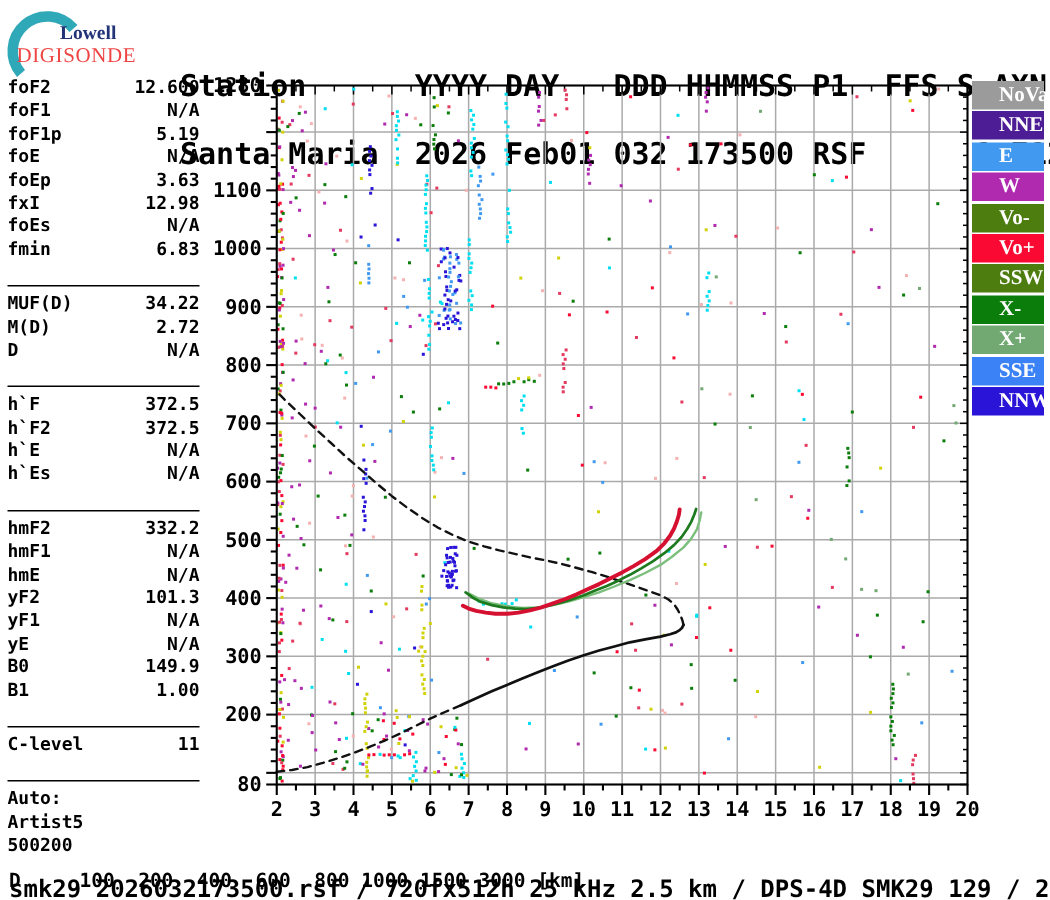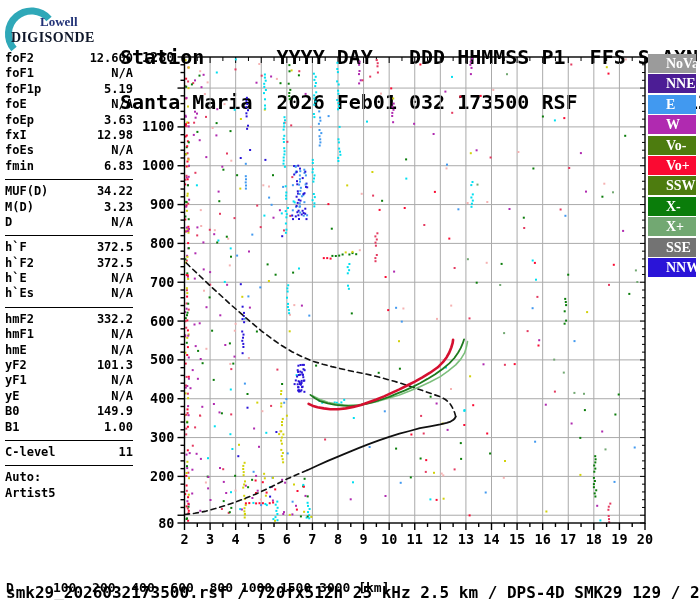--- a/index.html
+++ b/index.html
@@ -4,27 +4,27 @@
 <style>
   html,body{margin:0;padding:0;background:#fff;}
   #app{position:relative;width:700px;height:600px;background:#fff;overflow:hidden;
        font-family:"DejaVu Sans Mono","Liberation Mono",monospace;color:#000;}
   
   #logo{position:absolute;left:4px;top:4px;width:118px;height:46px;}
   #logo svg{position:absolute;left:0;top:0;}
   #logo .lowell{position:absolute;left:36px;top:10px;font-family:"Liberation Serif",serif;
         font-size:13px;font-weight:bold;color:#223377;}
   #logo .digi{position:absolute;left:7px;top:26px;font-family:"Liberation Serif",serif;
-        font-size:14px;font-weight:bold;color:#0f172a;letter-spacing:0.4px;}
+        font-size:14px;font-weight:normal;color:#ef4444;letter-spacing:0.4px;}
   
   #header{position:absolute;left:120px;top:20px;font-size:20px;font-weight:bold;
         line-height:15px;white-space:pre;}
   
   #params{position:absolute;left:5px;top:51px;width:128px;font-size:12px;font-weight:bold;}
-  .pgroup{border-bottom:1px solid #000;padding-bottom:5px;margin-bottom:4px;}
+  .pgroup{border-bottom:1px solid #000;padding-bottom:16px;margin-bottom:4px;}
   .prow{display:flex;justify-content:space-between;height:15.4px;line-height:15.4px;}
   .autoblock .prow{justify-content:flex-start;}
   
   #legend{position:absolute;left:648px;top:54px;width:48px;z-index:5;}
   .lg{height:19px;margin-bottom:1.4px;color:#fff;font-family:"Liberation Serif",serif;
       font-weight:bold;font-size:14px;line-height:19px;padding-left:18px;box-sizing:border-box;}
   
   #chart{position:absolute;left:140px;top:48px;width:520px;height:500px;}
   #plot-svg{overflow:visible;}
   
@@ -85,21 +85,21 @@
           <span>6.83</span>
         </div>
       </div>
       <div class="pgroup">
         <div class="prow">
           <span>MUF(D)</span>
           <span>34.22</span>
         </div>
         <div class="prow">
           <span>M(D)</span>
-          <span>3.23</span>
+          <span>2.72</span>
         </div>
         <div class="prow">
           <span>D</span>
           <span>N/A</span>
         </div>
       </div>
       <div class="pgroup">
         <div class="prow">
           <span>h`F</span>
           <span>372.5</span>
@@ -153,20 +153,21 @@
       </div>
       <div class="pgroup">
         <div class="prow">
           <span>C-level</span>
           <span>11</span>
         </div>
       </div>
       <div class="autoblock">
         <div class="prow">Auto:</div>
         <div class="prow">Artist5</div>
+        <div class="prow">500200</div>
       </div>
     </div>
 
   <div id="chart">
     <svg id="plot-svg" width="520" height="500">
         <line x1="70.08333333333333" y1="9" x2="70.08333333333333" y2="475" stroke="#AAAAAA" stroke-width="1"></line>
         <line x1="95.66666666666666" y1="9" x2="95.66666666666666" y2="475" stroke="#AAAAAA" stroke-width="1"></line>
         <line x1="121.25" y1="9" x2="121.25" y2="475" stroke="#AAAAAA" stroke-width="1"></line>
         <line x1="146.83333333333331" y1="9" x2="146.83333333333331" y2="475" stroke="#AAAAAA" stroke-width="1"></line>
         <line x1="172.41666666666669" y1="9" x2="172.41666666666669" y2="475" stroke="#AAAAAA" stroke-width="1"></line>
@@ -1374,21 +1375,21 @@
   <div id="legend">
       <div class="lg" style="background: rgb(155, 155, 155);">NoVal</div>
       <div class="lg" style="background: #4c1d95;">NNE</div>
       <div class="lg" style="background: rgb(65, 153, 240);">E</div>
       <div class="lg" style="background: rgb(176, 42, 176);">W</div>
       <div class="lg" style="background: #4d7c0f;">Vo-</div>
       <div class="lg" style="background: rgb(250, 10, 50);">Vo+</div>
       <div class="lg" style="background: #4d7c0f;">SSW</div>
       <div class="lg" style="background: rgb(10, 125, 10);">X-</div>
       <div class="lg" style="background: rgb(114, 168, 114);">X+</div>
-      <div class="lg" style="background: #737373;">SSE</div>
+      <div class="lg" style="background: #3b82f6;">SSE</div>
       <div class="lg" style="background: rgb(42, 20, 216);">NNW</div>
     </div>
 
   <div id="dmuf">
     <div>D     100  200  400  600  800 1000 1500 3000 [km]</div>
     
   </div>
 
   <div id="status">smk29_2026032173500.rsf / 720fx512h 25 kHz 2.5 km / DPS-4D SMK29 129 / 29.7 S 307.8 E Ion2Png 1.3.20</div>
 

